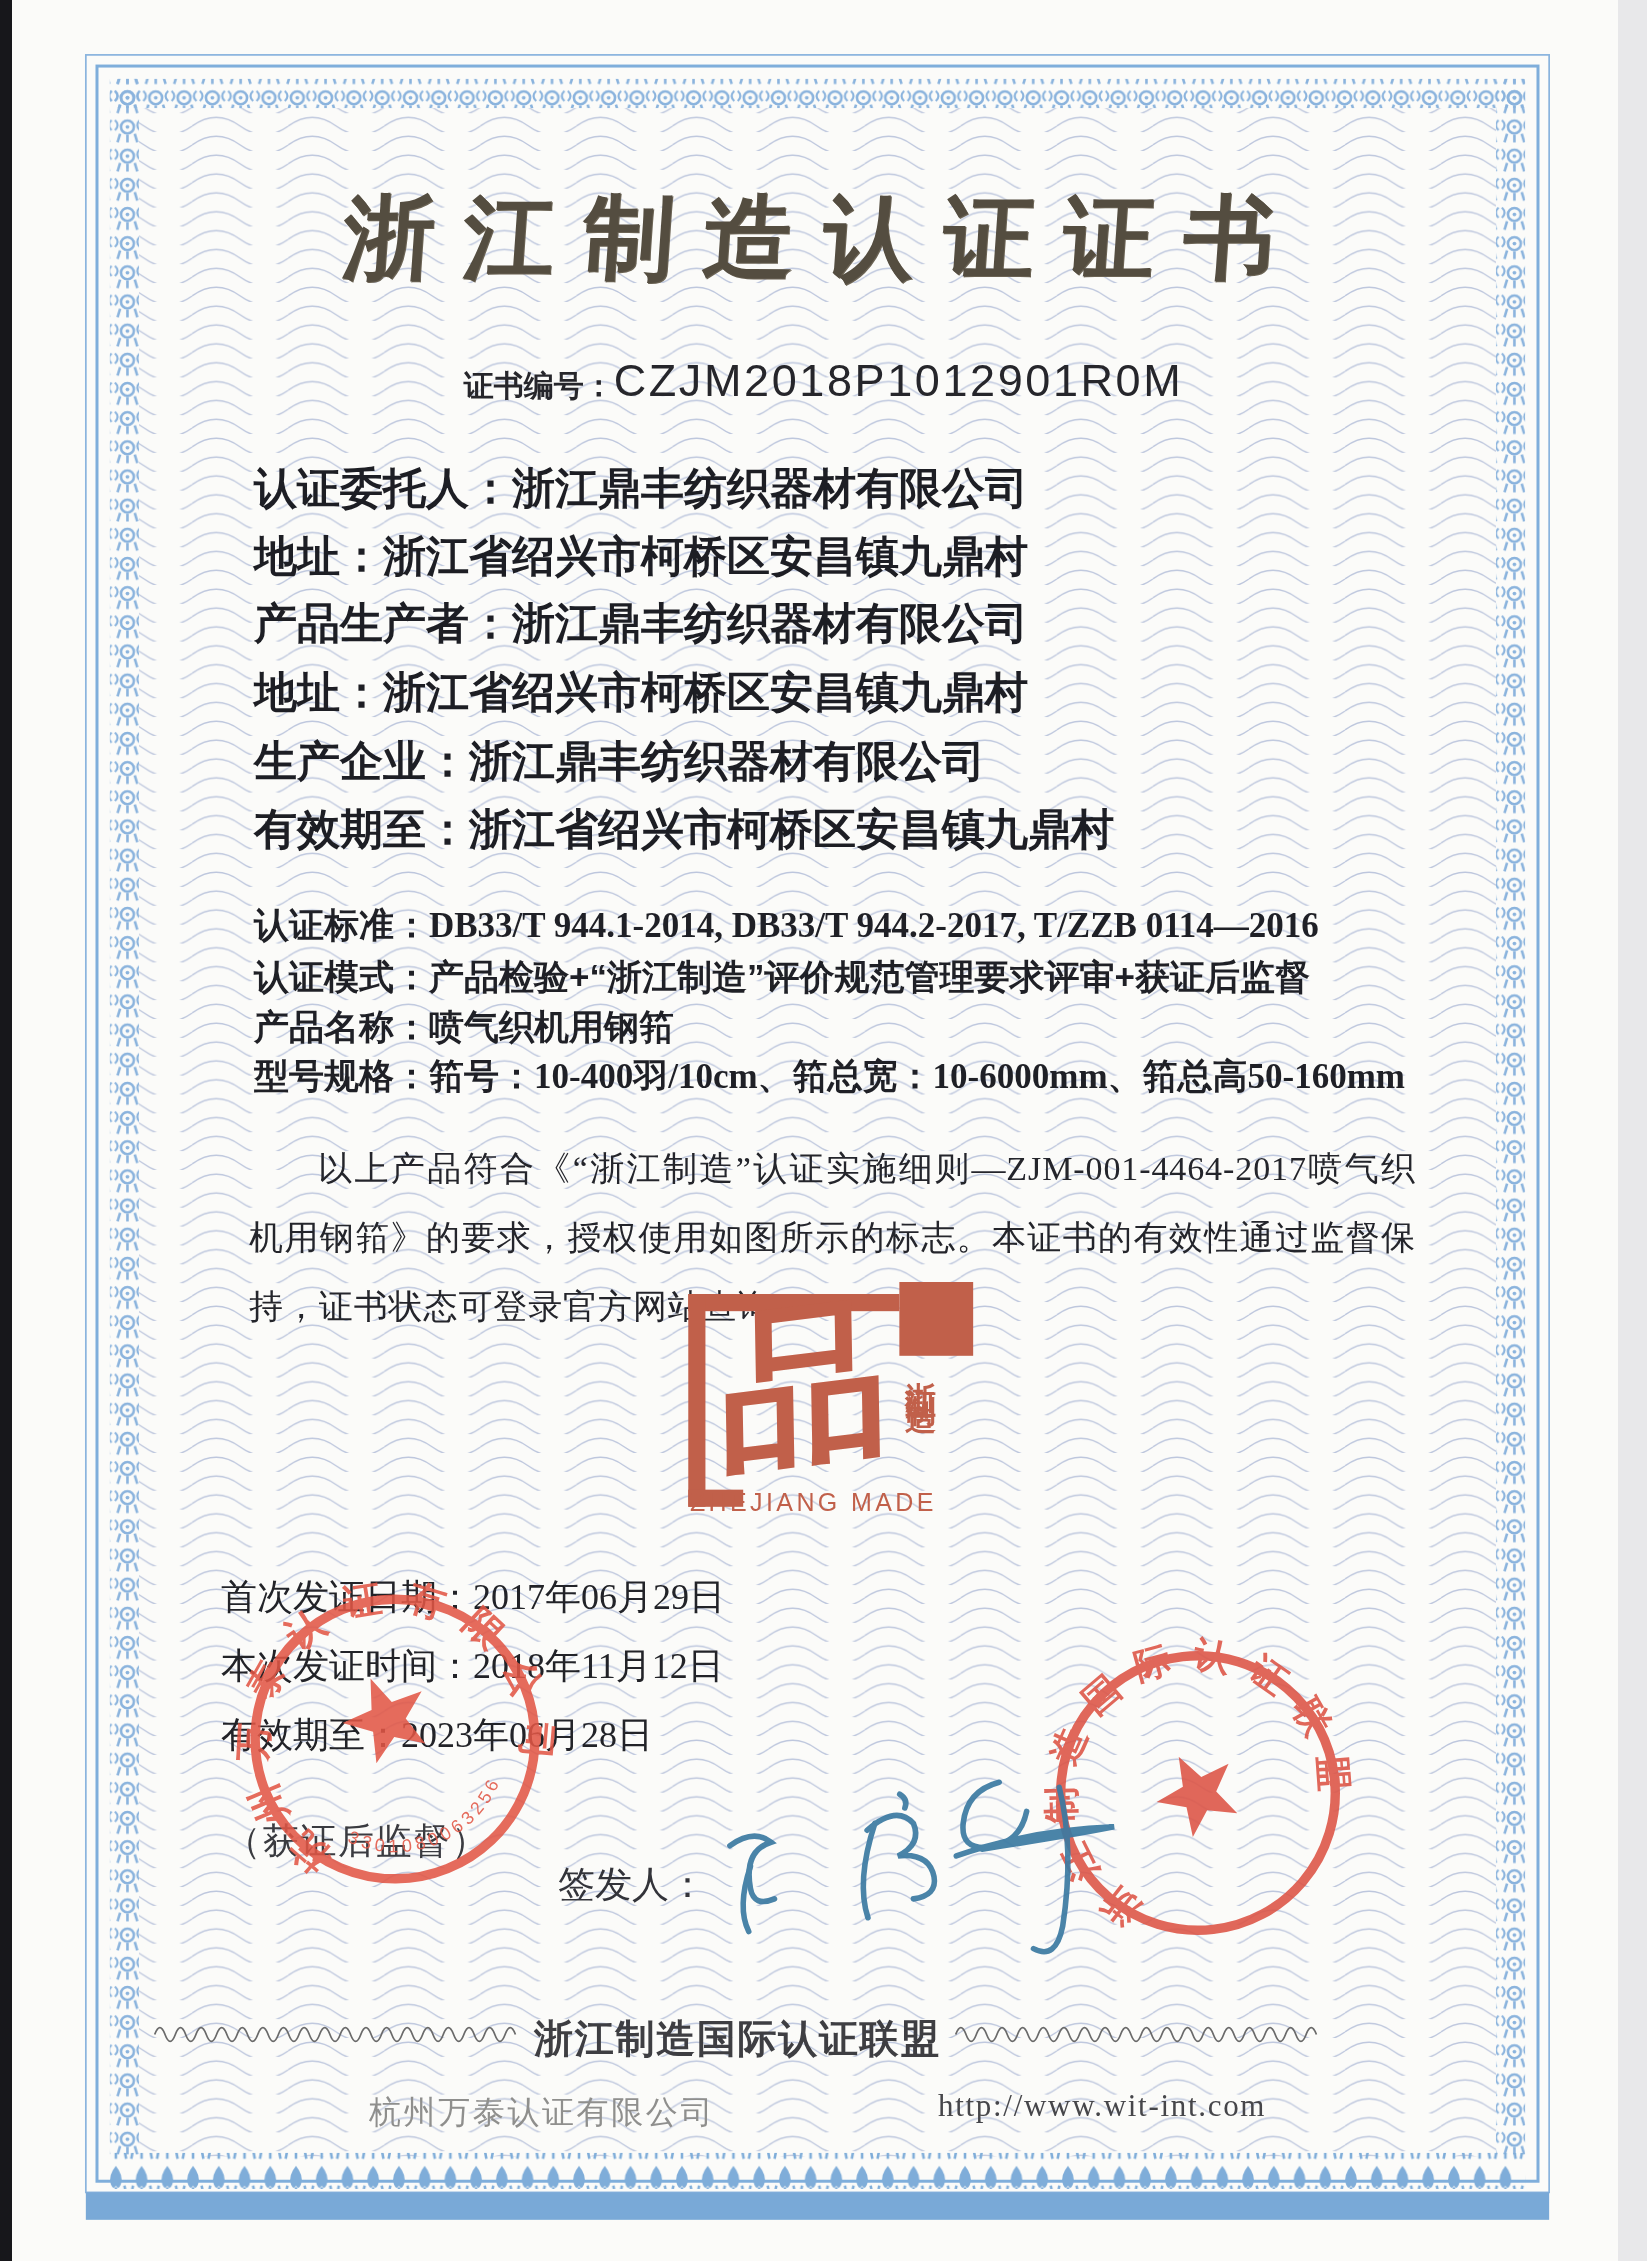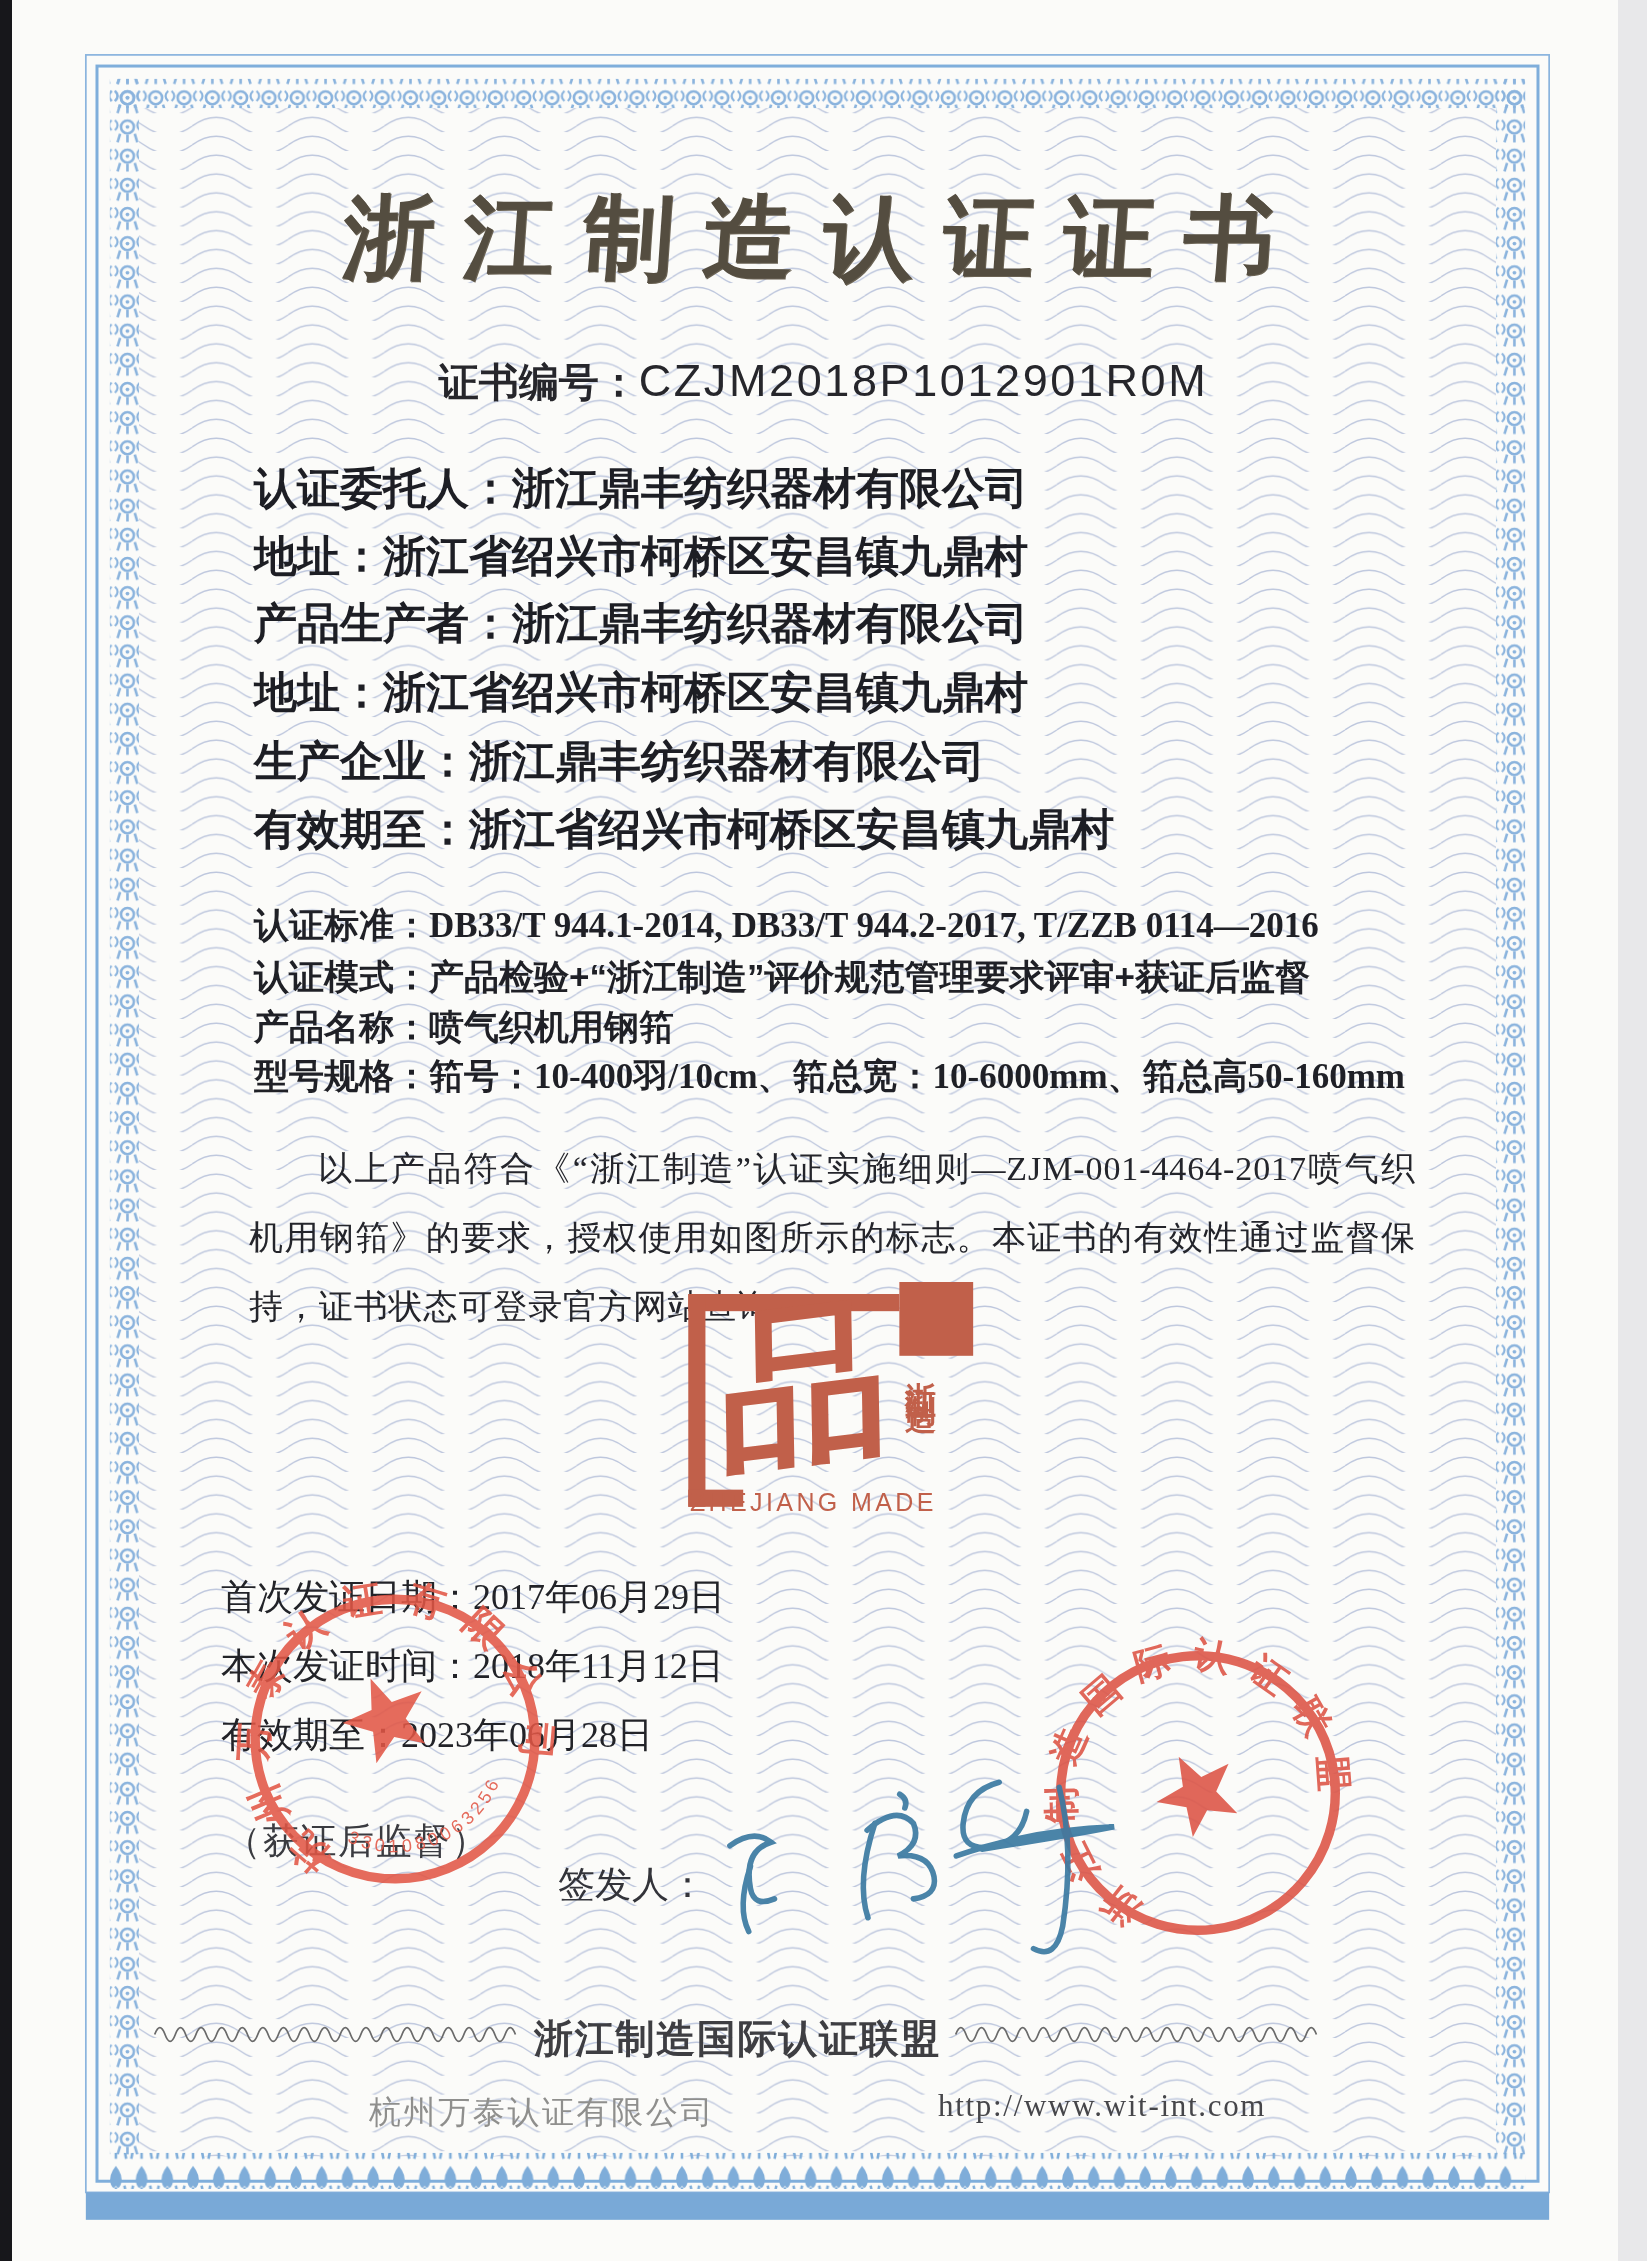--- a/index.html
+++ b/index.html
@@ -8,21 +8,21 @@
   .abs{position:absolute;}
   
   .scan-left{left:0;top:0;width:12px;height:2261px;background:#17171b;}
   .scan-right{right:0;top:0;width:29px;height:2261px;background:#e8e8ea;}
   
   .main-title{left:0;right:0;top:177px;text-align:center;
     font-family:"DejaVu Serif","Liberation Serif",serif;font-weight:900;
     font-size:91px;letter-spacing:29px;color:#544d40;
     transform:skewX(-4deg);text-shadow:0.9px 0.9px 0 #6b6354;}
   .cert-line{left:0;right:0;top:355px;text-align:center;color:#26262b;}
-  .cert-line .lbl{font-family:"Liberation Sans",sans-serif;font-weight:700;font-size:40px;}
+  .cert-line .lbl{font-family:"Liberation Sans",sans-serif;font-weight:700;font-size:30px;}
   .cert-line .num{font-family:"Liberation Sans",sans-serif;font-size:45px;letter-spacing:2.6px;}
   .info-row{left:254px;width:1201px;height:51px;color:#1d1e24;
     font-family:"Liberation Sans",sans-serif;font-weight:700;font-size:43px;white-space:nowrap;}
   .spec-row{left:254px;width:1201px;color:#1f2026;font-size:35px;white-space:nowrap;}
   .spec-row .lbl{font-family:Liberation Mono, monospace;font-weight:700;}
   .spec-row .val-sans{font-family:"Liberation Sans",sans-serif;font-weight:700;}
   .spec-row .val-serif{font-family:"Liberation Serif",serif;font-weight:700;}
   .paragraph{left:249px;top:1134px;width:1167px;font-size:34px;line-height:69px;
     color:#24252b;text-align:justify;text-indent:69px;letter-spacing:0.9px;}
   .date-row{left:221px;font-size:36px;color:#222328;white-space:nowrap;}

